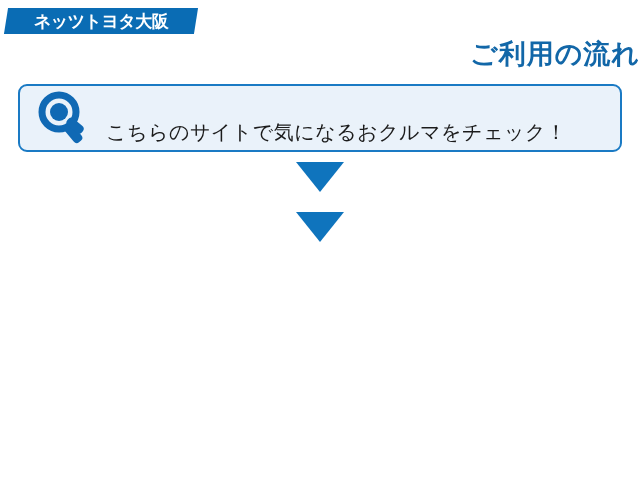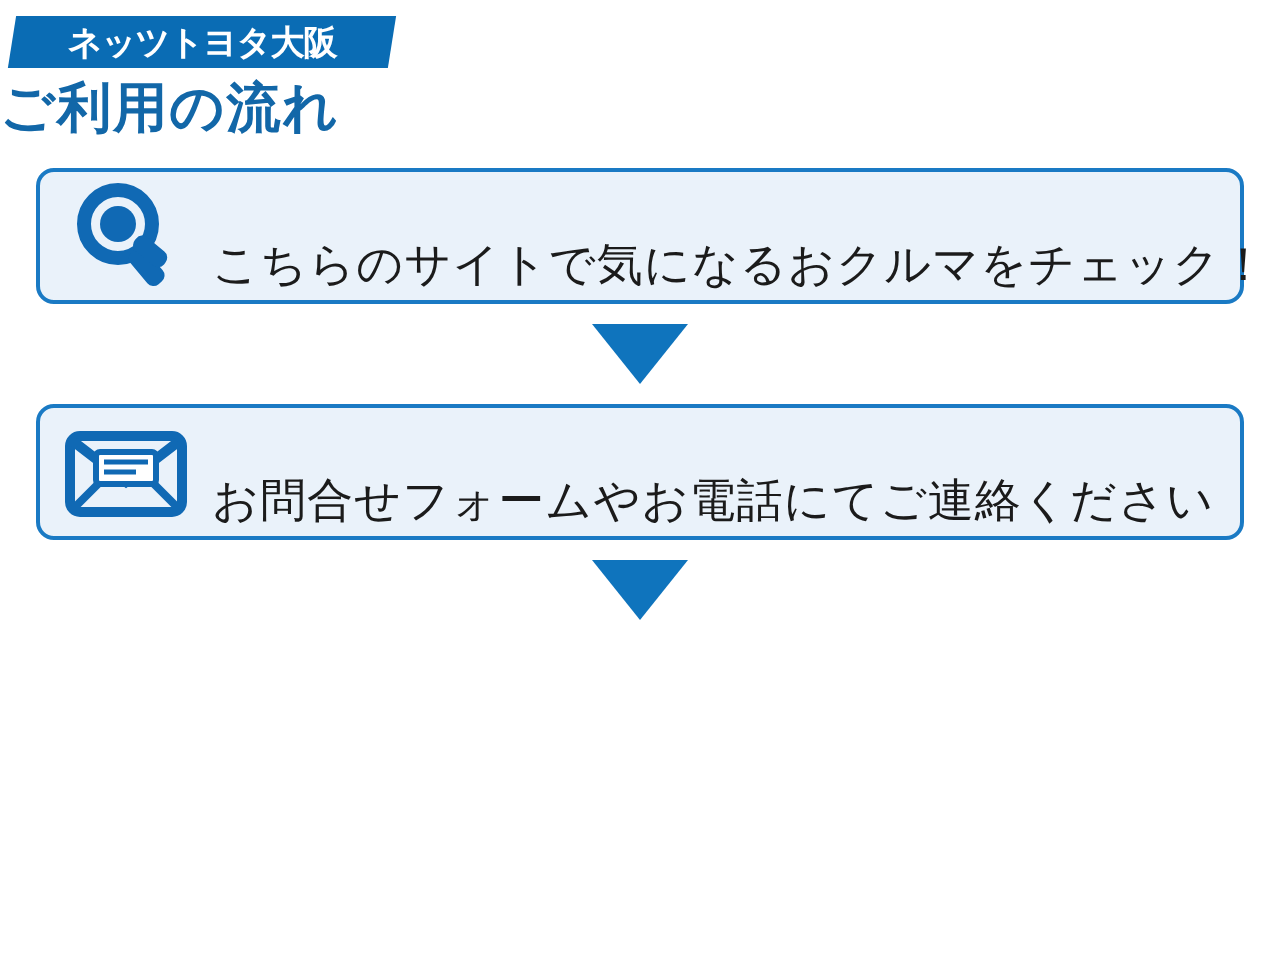--- a/index.html
+++ b/index.html
@@ -36,21 +36,21 @@
     transform: skewX(9deg);
     white-space: nowrap;
   }
 
   
   .title {
     position: absolute;
     left: 0;
     top: 36px;
     width: 640px;
-    text-align: left;
+    text-align: right;
     color: #1267a8;
     font-size: 27px;
     font-weight: bold;
     letter-spacing: 1px;
   }
 
   
   .flow {
     position: absolute;
     left: 0;
@@ -71,21 +71,21 @@
   .step-icon {
     width: 86px;
     min-width: 86px;
     height: 100%;
     display: flex;
     align-items: center;
     justify-content: center;
   }
   .step-label {
     color: #1b1b1b;
-    font-size: 23px;
+    font-size: 20px;
     letter-spacing: 0.5px;
     white-space: nowrap;
     margin-top: 28px;
   }
 
   .arrow-wrap {
     height: 50px;
     display: flex;
     align-items: center;
     justify-content: center;
@@ -120,32 +120,19 @@
         <rect x="31" y="30" width="19" height="9" rx="4" fill="#1069b4" transform="rotate(40 40 34)"></rect>
       </svg>
     </div>
     <div class="step-label">こちらのサイトで気になるおクルマをチェック！</div>
   </div>
 
   <div class="arrow-wrap">
     <div class="arrow"></div>
   </div>
 
-  <div class="step">
-    <div class="step-icon">
-      <svg width="62" height="48" viewBox="0 0 62 48">
-        <rect x="3" y="6" width="56" height="38" rx="5" fill="none" stroke="#1069b4" stroke-width="5"></rect>
-        <path d="M5 9 L31 29 L57 9" fill="none" stroke="#1069b4" stroke-width="5"></path>
-        <path d="M5 42 L23 24" fill="none" stroke="#1069b4" stroke-width="4"></path>
-        <path d="M57 42 L39 24" fill="none" stroke="#1069b4" stroke-width="4"></path>
-        <rect x="16" y="14" width="30" height="16" rx="2" fill="#ffffff" stroke="#1069b4" stroke-width="3"></rect>
-        <path d="M20 19 H42 M20 24 H36" stroke="#1069b4" stroke-width="2.5"></path>
-      </svg>
-    </div>
-    <div class="step-label">お問合せフォームやお電話にてご連絡ください</div>
-  </div>
 
   <div class="arrow-wrap">
     <div class="arrow"></div>
   </div>
 
 
 </div>
 
 </body></html>

